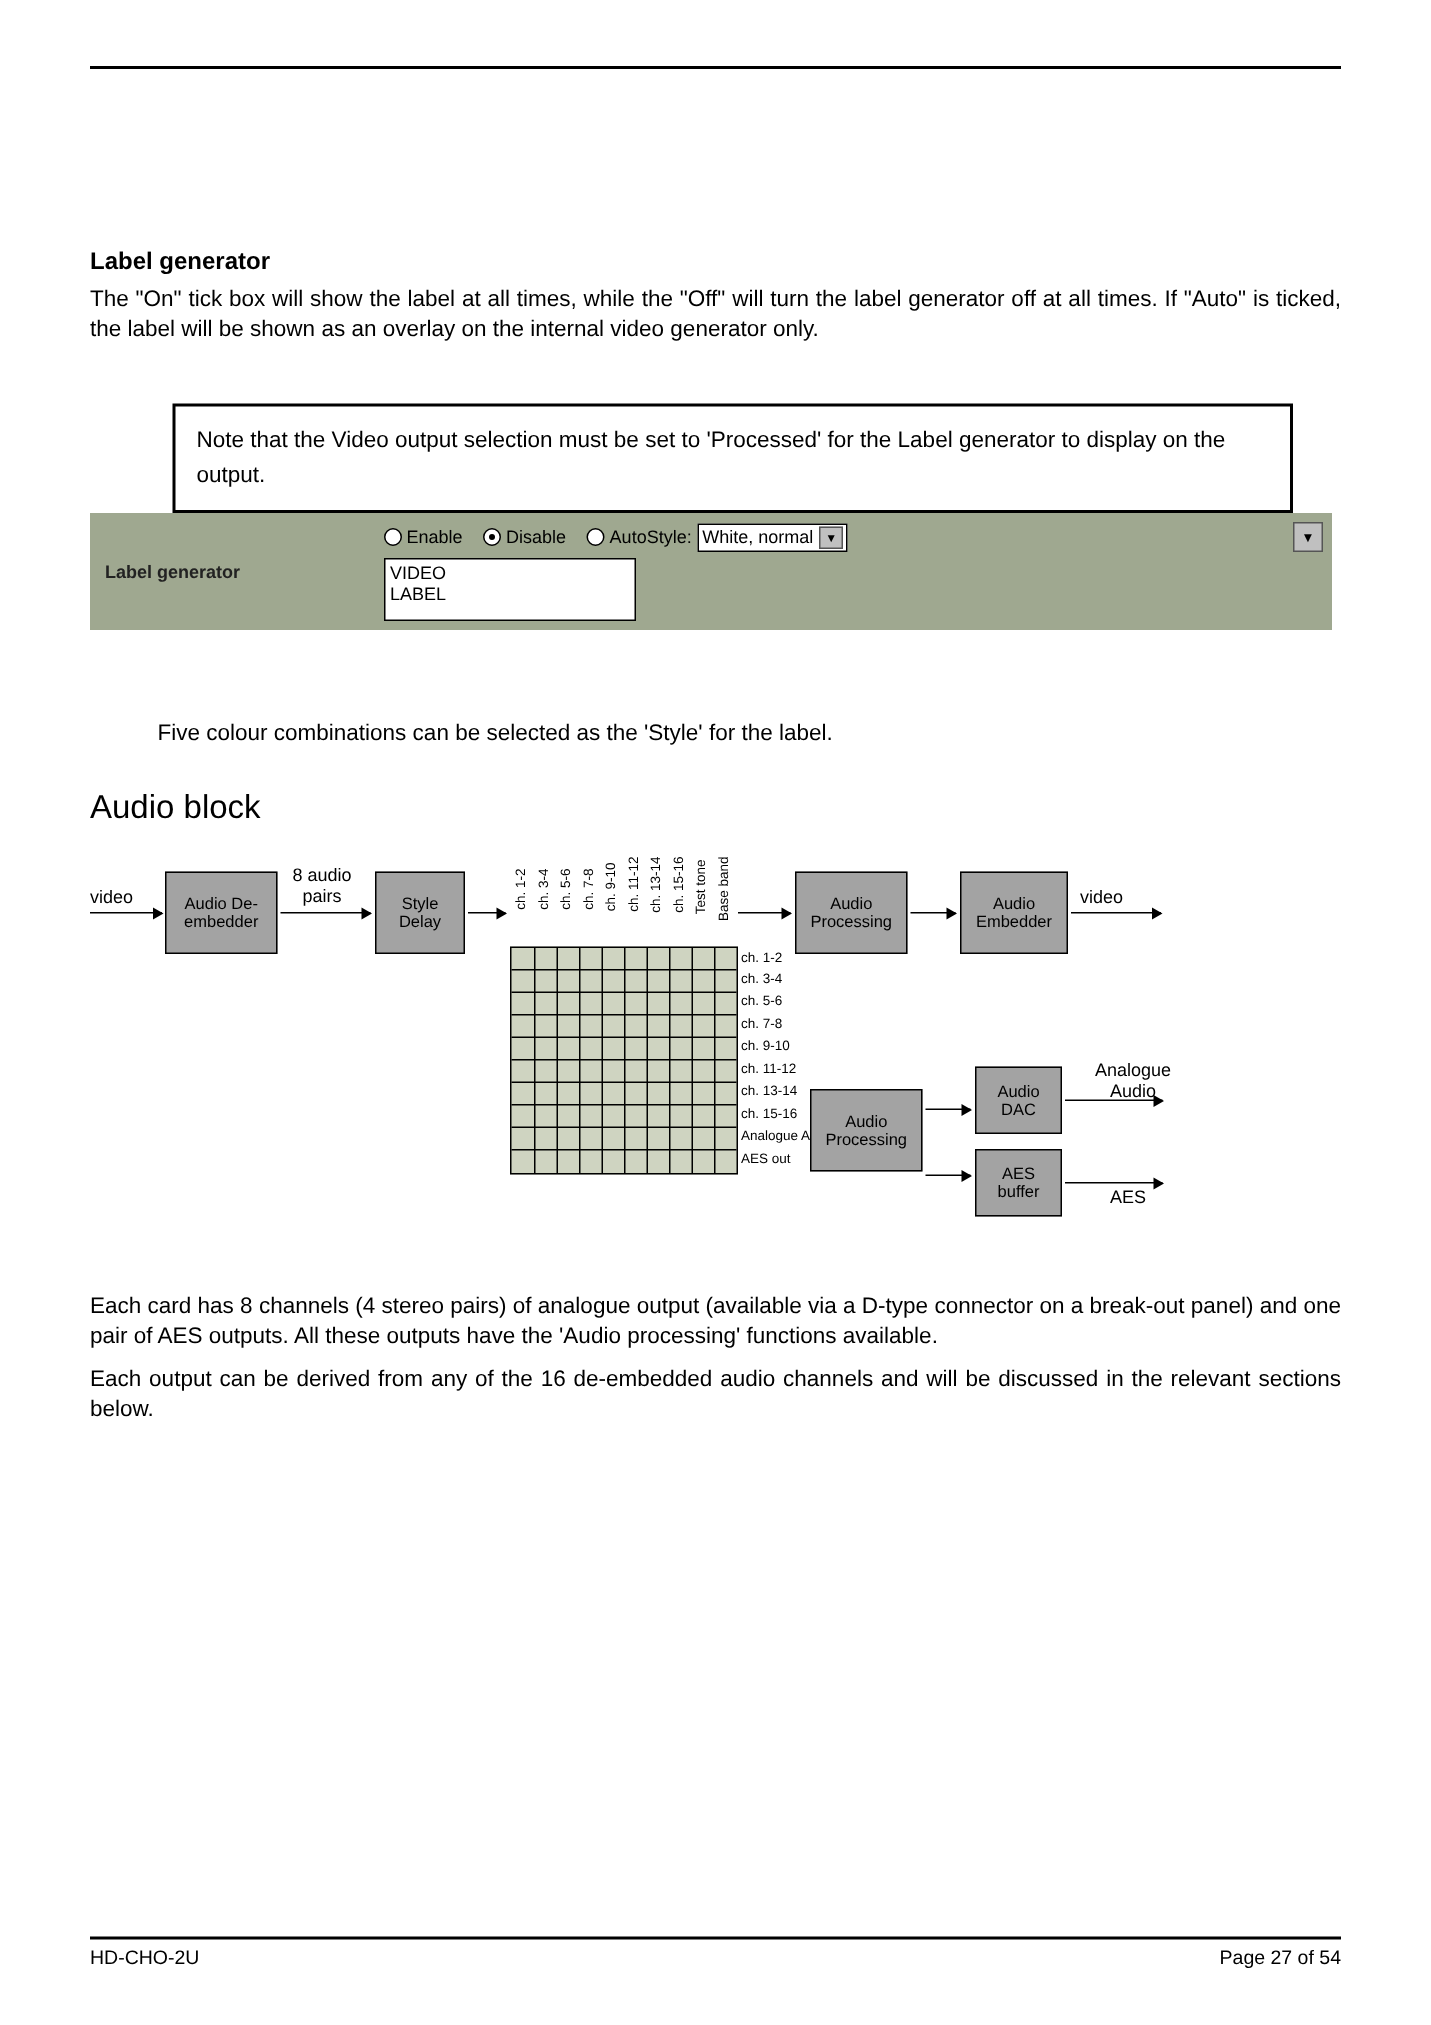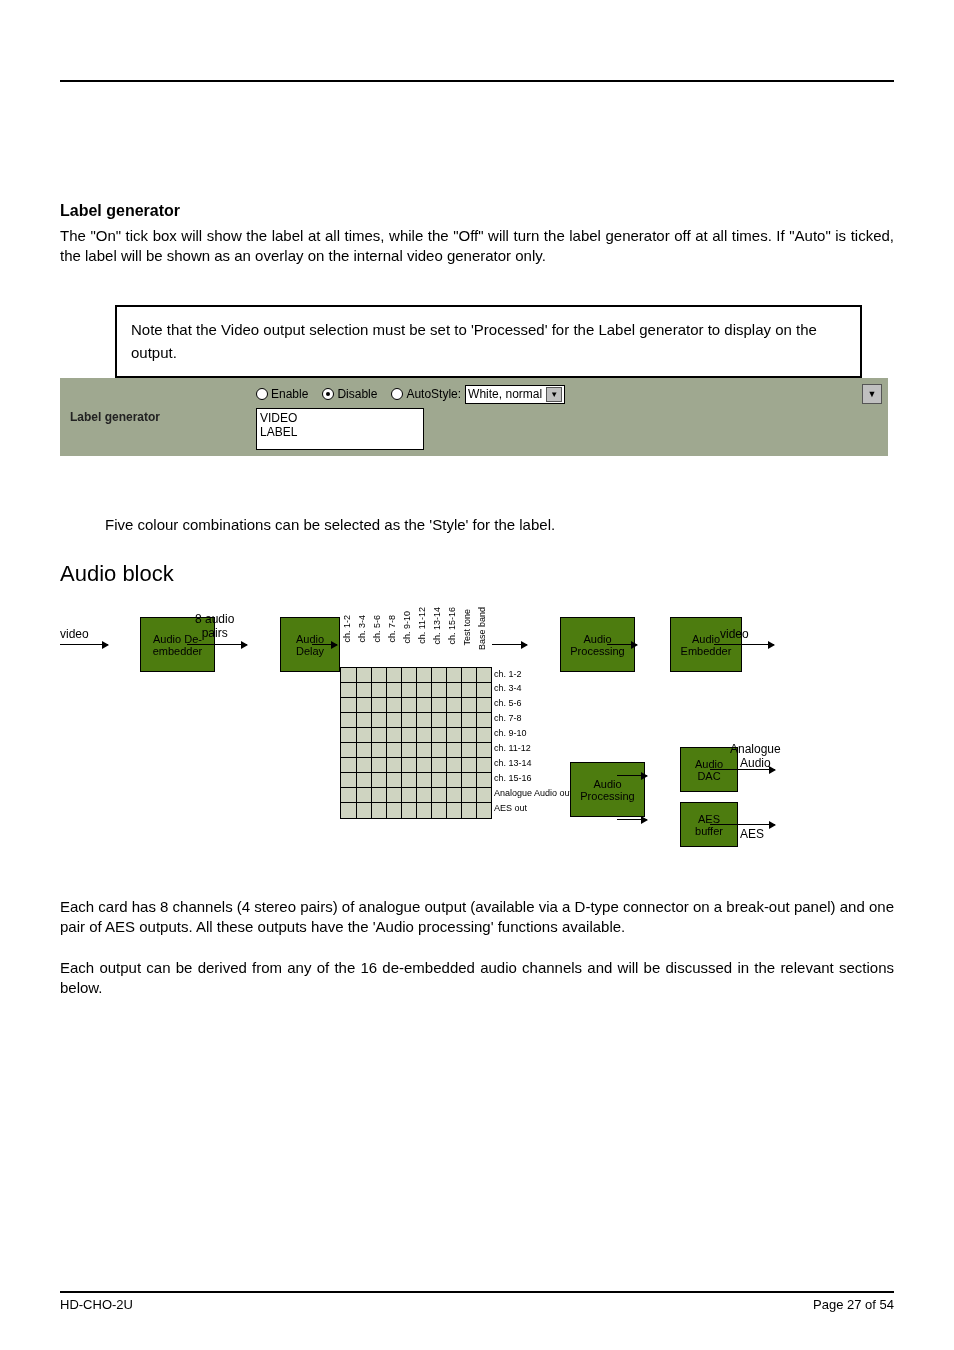--- a/index.html
+++ b/index.html
@@ -9,21 +9,21 @@
     font-family: Arial, sans-serif;
     font-size: 15px;
     color: #000;
     width: 954px;
   }
   .page {
     width: 954px;
     height: 1350px;
     position: relative;
     box-sizing: border-box;
-    padding: 80px 60px 40px 60px;
+    padding: 44px 60px 40px 60px;
   }
   .rule-top {
     border-top: 2px solid #000;
     margin: 0 0 40px 0;
   }
   .section-title {
     font-weight: bold;
     font-size: 16px;
     margin-top: 120px;
     margin-left: 0px;
@@ -150,28 +150,27 @@
     margin-top: 10px;
     width: 760px;
     height: 280px;
     position: relative;
     font-size: 11px;
     font-family: Arial, sans-serif;
   }
   .blk {
     position: absolute;
     border: 1px solid #000;
-    background: #4d7c0f;
+    background: #a3a3a3;
     padding: 4px;
     text-align: center;
     display: flex;
     align-items: center;
     justify-content: center;
     box-sizing: border-box;
-    margin-left: 30px;
   }
   .lbl { position: absolute; font-size: 12px; }
   .arrow {
     position: absolute;
     height: 0;
     border-top: 1px solid #000;
   }
   .arrow::after {
     content:'';
     position:absolute;
@@ -271,21 +270,21 @@
     <span class="lbl" style="left:0;top:30px">video</span>
     <div class="arrow" style="left:0;top:47px;width:48px"></div>
 
     <div class="blk" style="left:50px;top:20px;width:75px;height:55px">Audio De-
 embedder</div>
 
     <span class="lbl" style="left:135px;top:15px;white-space:pre;text-align:center">8 audio
 pairs</span>
     <div class="arrow" style="left:127px;top:47px;width:60px"></div>
 
-    <div class="blk" style="left:190px;top:20px;width:60px;height:55px">Audio
+    <div class="blk" style="left:190px;top:20px;width:60px;height:55px">Style
 Delay</div>
     <div class="arrow" style="left:252px;top:47px;width:25px"></div>
 
     <div class="grid" style="left:280px;top:70px;width:150px;height:150px">
       <div class="row"></div>
         <div class="row"></div>
         <div class="row"></div>
         <div class="row"></div>
         <div class="row"></div>
       <div class="row"></div>
@@ -345,21 +344,21 @@
 Audio</span>
 
     <div class="arrow" style="left:557px;top:222px;width:30px"></div>
     <div class="blk" style="left:590px;top:205px;width:58px;height:45px">AES
 buffer</div>
     <div class="arrow" style="left:650px;top:227px;width:65px"></div>
     <span class="lbl" style="left:680px;top:230px">AES</span>
   </div>
 
   <div class="body-para">Each card has 8 channels (4 stereo pairs) of analogue output (available via a D-type connector on a break-out panel) and one pair of AES outputs. All these outputs have the 'Audio processing' functions available.</div>
-  <div class="body-para" style="margin-top:20px">Each output can be derived from any of the 16 de-embedded audio channels and will be discussed in the relevant sections below.</div>
+  <div class="body-para" style="margin-top:8px">Each output can be derived from any of the 16 de-embedded audio channels and will be discussed in the relevant sections below.</div>
 
   <div class="footer">
     <div class="rule-bot"></div>
     <div class="foot-row">
       <span>HD-CHO-2U</span>
       <span>Page 27 of 54</span>
     </div>
   </div>
 </div>
 

